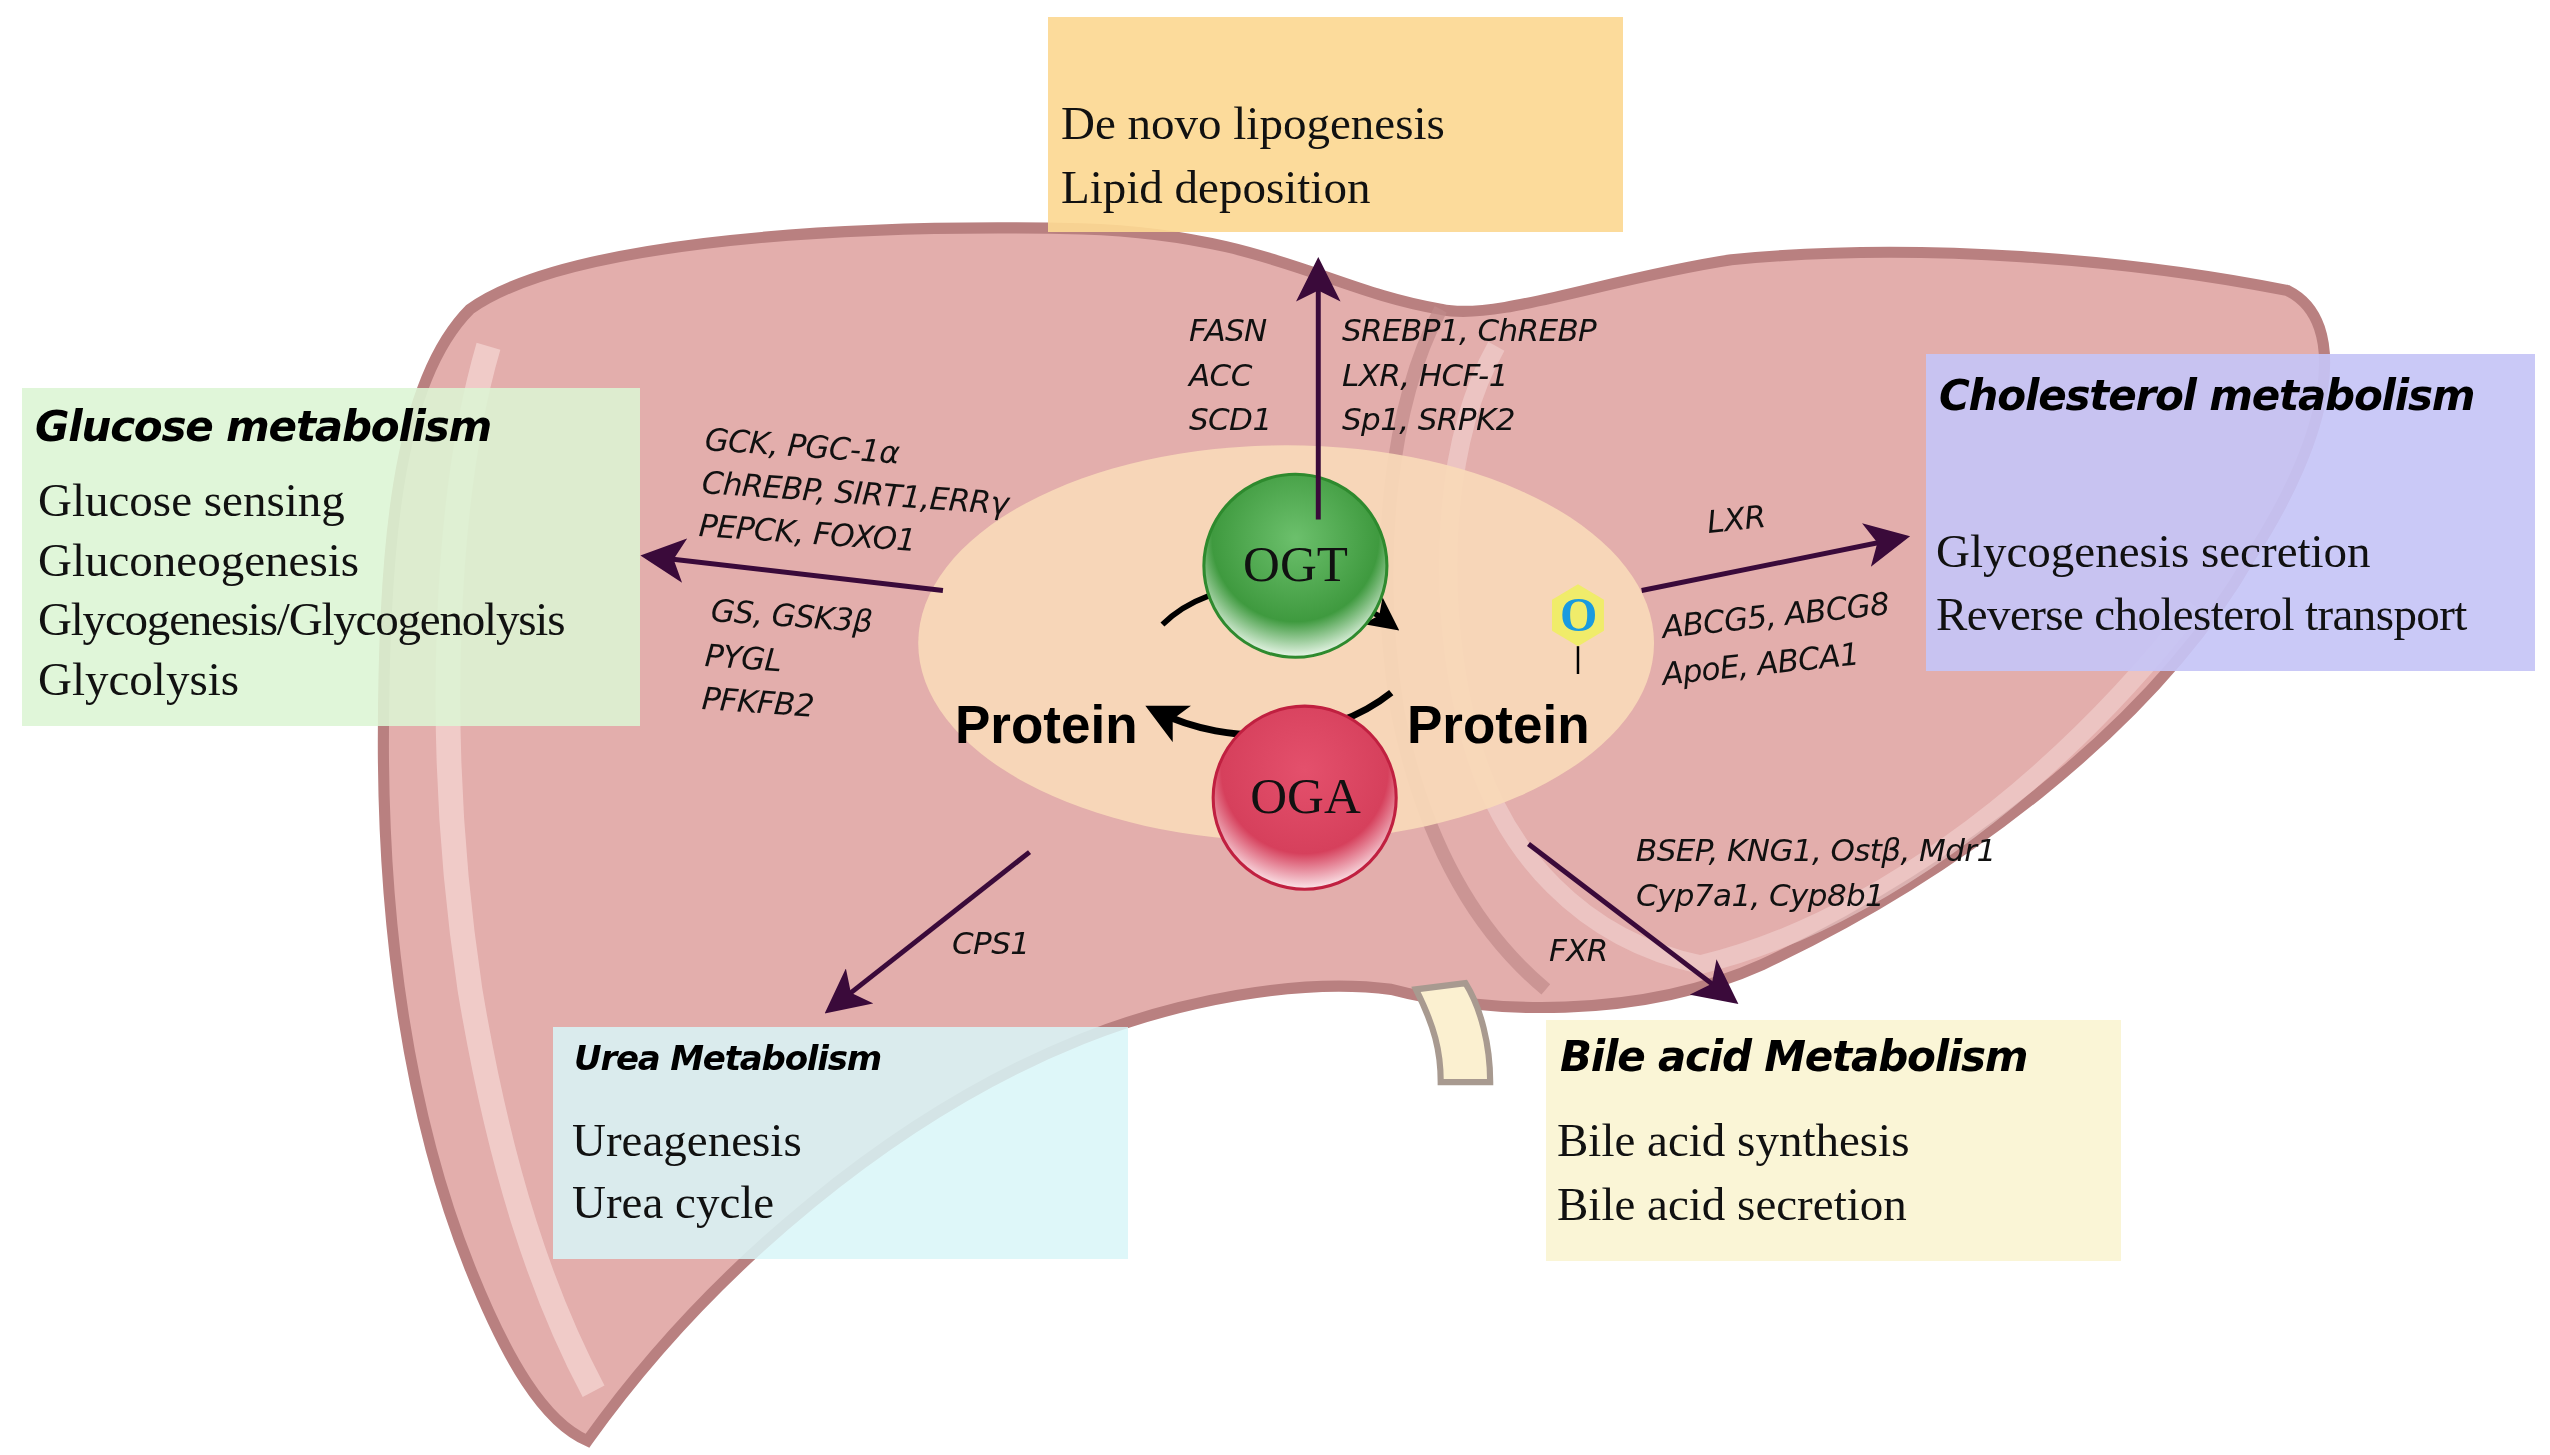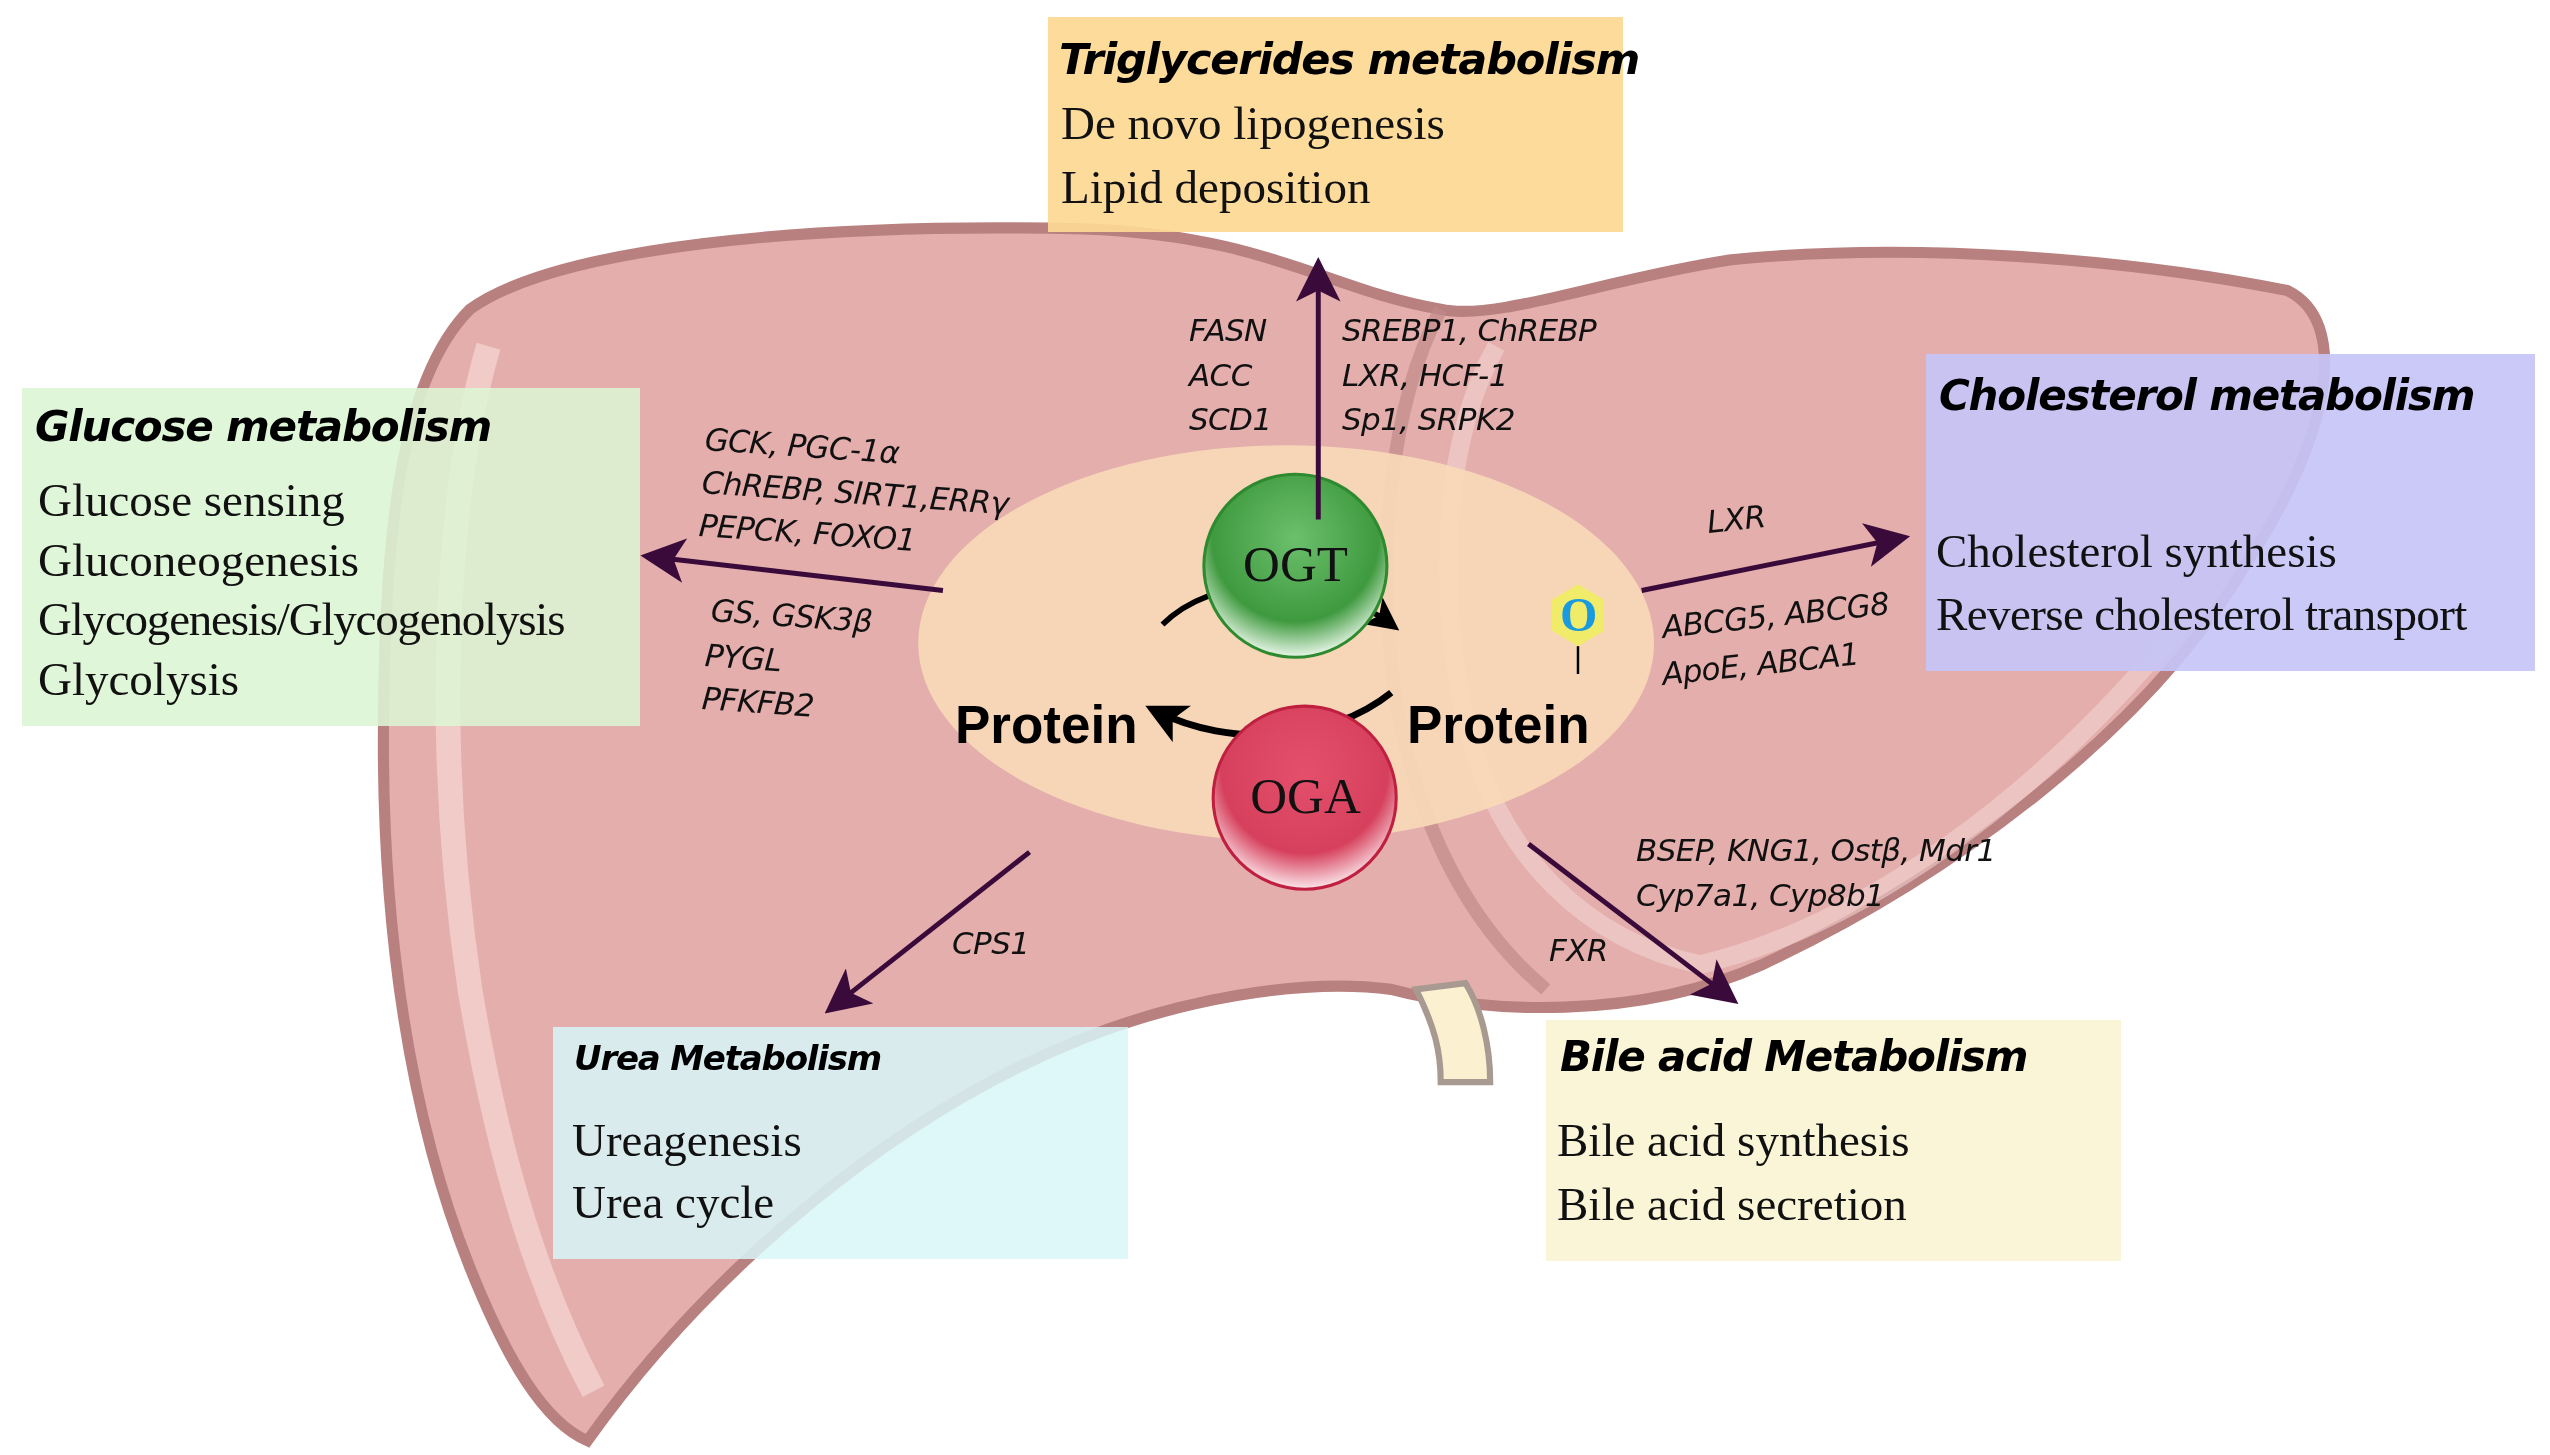--- a/index.html
+++ b/index.html
@@ -62,34 +62,33 @@
     <line x1="2552" y1="1045" x2="2552" y2="1090" stroke="#000" stroke-width="4"></line>
 
     <line x1="2132" y1="840" x2="2132" y2="430" stroke="#3a0a3a" stroke-width="8" marker-end="url(#arrowHead)"></line>
     <line x1="1525" y1="955" x2="1050" y2="900" stroke="#3a0a3a" stroke-width="8" marker-end="url(#arrowHead)"></line>
     <line x1="2655" y1="955" x2="3075" y2="870" stroke="#3a0a3a" stroke-width="8" marker-end="url(#arrowHead)"></line>
     <line x1="1665" y1="1378" x2="1345" y2="1630" stroke="#3a0a3a" stroke-width="8" marker-end="url(#arrowHead)"></line>
     <line x1="2472" y1="1365" x2="2800" y2="1615" stroke="#3a0a3a" stroke-width="8" marker-end="url(#arrowHead)"></line>
   </svg>
 
   <div class="box" style="left:1048px;top:17.3px;width:575px;height:215px;background:#fcd893;opacity:0.93;"></div>
-  <div class="box-title" style="left:1059px;top:34px;font-size:43px;">Triglycerides metabolism</div>
   <div class="box-item" style="left:1061px;top:96px;font-size:47px;">De novo lipogenesis</div>
   <div class="box-item" style="left:1061px;top:160px;font-size:47px;">Lipid deposition</div>
 
   <div class="box" style="left:22px;top:388px;width:618px;height:338px;background:#dcf5d4;opacity:0.88;"></div>
   <div class="box-title" style="left:35px;top:402px;font-size:42px;">Glucose metabolism</div>
   <div class="box-item" style="left:38px;top:473px;font-size:47px;">Glucose sensing</div>
   <div class="box-item" style="left:38px;top:533px;font-size:47px;">Gluconeogenesis</div>
   <div class="box-item" style="left:38px;top:592px;font-size:47px;letter-spacing:-1.2px;">Glycogenesis/Glycogenolysis</div>
   <div class="box-item" style="left:38px;top:652px;font-size:47px;">Glycolysis</div>
 
   <div class="box" style="left:1926px;top:354px;width:609px;height:317px;background:#c6c4f6;opacity:0.92;"></div>
   <div class="box-title" style="left:1939px;top:371px;font-size:42px;">Cholesterol metabolism</div>
-  <div class="box-item" style="left:1936px;top:524px;font-size:47px;">Cholesterol synthesis</div>
+  <div class="box-item" style="left:1936px;top:524px;font-size:47px;">Glycogenesis secretion</div>
   <div class="box-item" style="left:1936px;top:587px;font-size:47px;letter-spacing:-0.6px;">Reverse cholesterol transport</div>
 
   <div class="box" style="left:553px;top:1027px;width:575px;height:232px;background:#d8f6f8;opacity:0.85;"></div>
   <div class="box-title" style="left:574px;top:1038px;font-size:34px;font-style:italic;">Urea Metabolism</div>
   <div class="box-item" style="left:572px;top:1113px;font-size:47px;">Ureagenesis</div>
   <div class="box-item" style="left:572px;top:1175px;font-size:47px;">Urea cycle</div>
 
   <div class="box" style="left:1546px;top:1020px;width:575px;height:241px;background:#faf5d6;"></div>
   <div class="box-title" style="left:1560px;top:1032px;font-size:42px;">Bile acid Metabolism</div>
   <div class="box-item" style="left:1557px;top:1113px;font-size:47px;">Bile acid synthesis</div>

